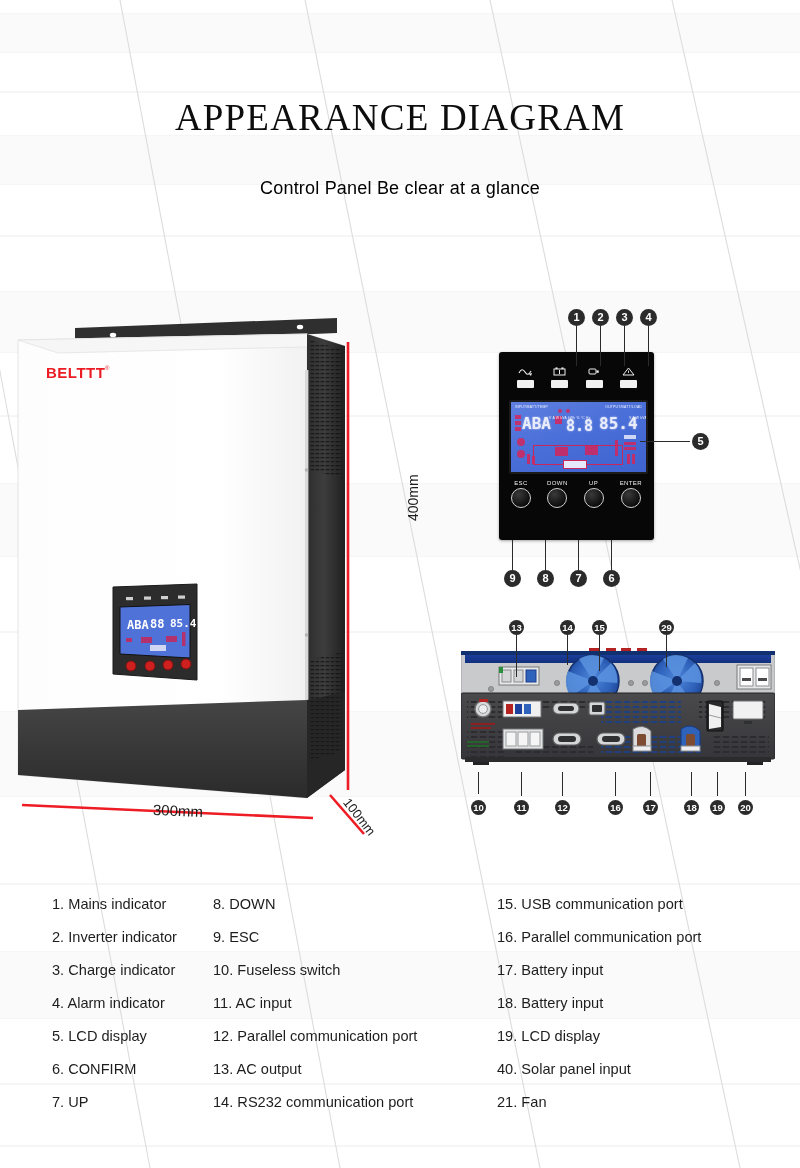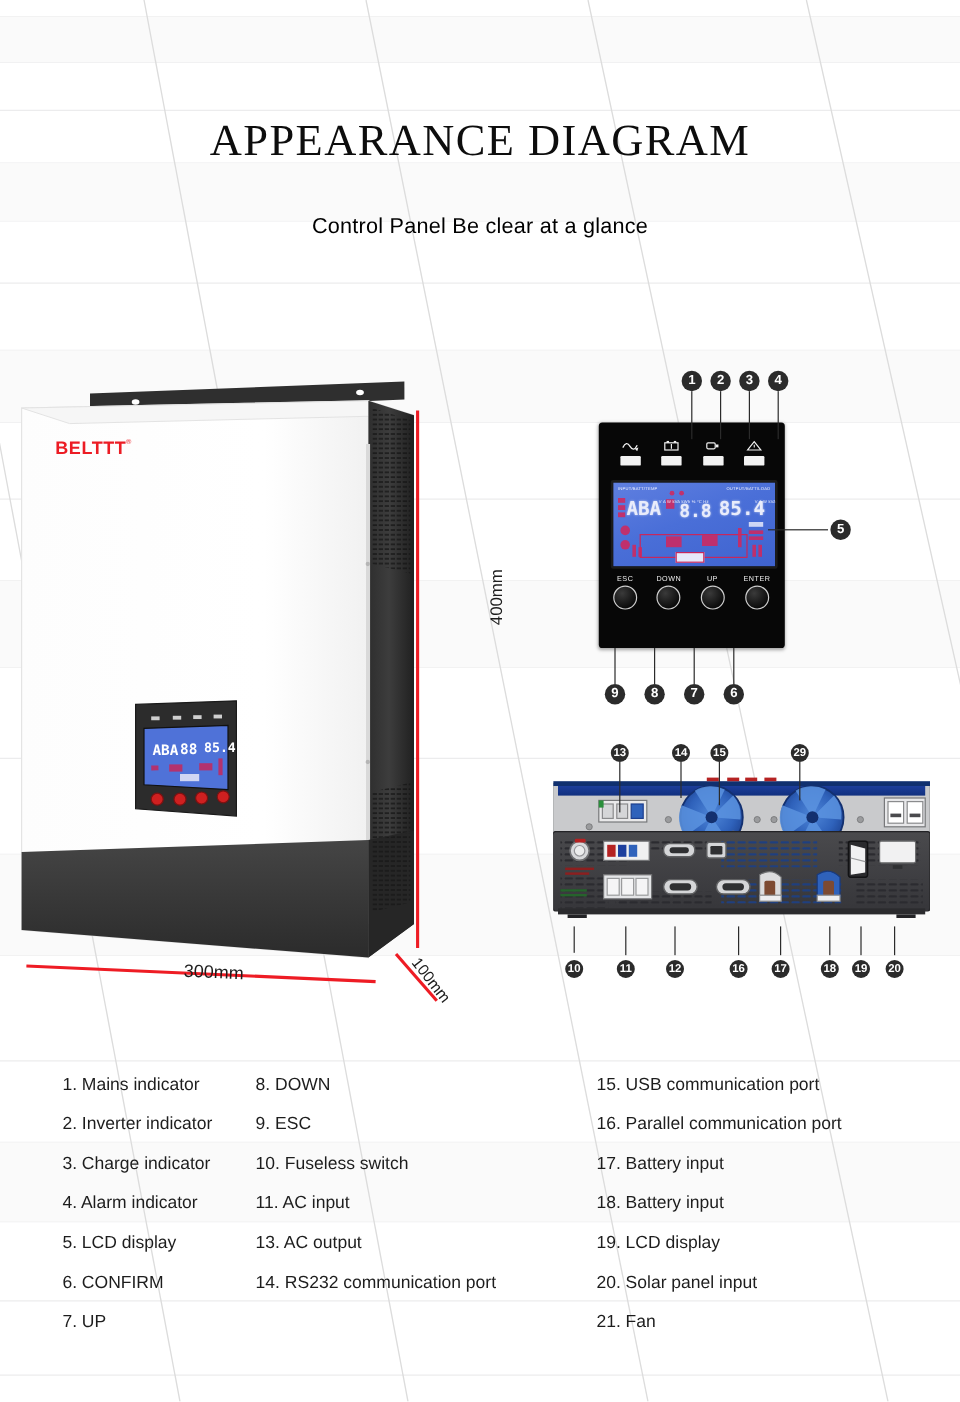--- a/index.html
+++ b/index.html
@@ -531,25 +531,26 @@
       <div class="li"><span class="n">4.</span><span> Alarm indicator</span></div>
       <div class="li"><span class="n">5.</span><span> LCD display</span></div>
       <div class="li"><span class="n">6.</span><span> CONFIRM</span></div>
       <div class="li"><span class="n">7.</span><span> UP</span></div>
     </div>
   <div class="col" id="c2">
       <div class="li"><span class="n">8.</span><span> DOWN</span></div>
       <div class="li"><span class="n">9.</span><span> ESC</span></div>
       <div class="li"><span class="n">10.</span><span> Fuseless switch</span></div>
       <div class="li"><span class="n">11.</span><span> AC input</span></div>
+      <div class="li"><span class="n">12.</span><span> Parallel communication port</span></div>
       <div class="li"><span class="n">13.</span><span> AC output</span></div>
       <div class="li"><span class="n">14.</span><span> RS232 communication port</span></div>
     </div>
   <div class="col" id="c3">
       <div class="li"><span class="n">15.</span><span> USB communication port</span></div>
       <div class="li"><span class="n">16.</span><span> Parallel communication port</span></div>
       <div class="li"><span class="n">17.</span><span> Battery input</span></div>
       <div class="li"><span class="n">18.</span><span> Battery input</span></div>
       <div class="li"><span class="n">19.</span><span> LCD display</span></div>
-      <div class="li"><span class="n">20.</span><span> Solar panel input</span></div>
+      <div class="li"><span class="n">40.</span><span> Solar panel input</span></div>
       <div class="li"><span class="n">21.</span><span> Fan</span></div>
     </div>
 </div>
 
 </body></html>

